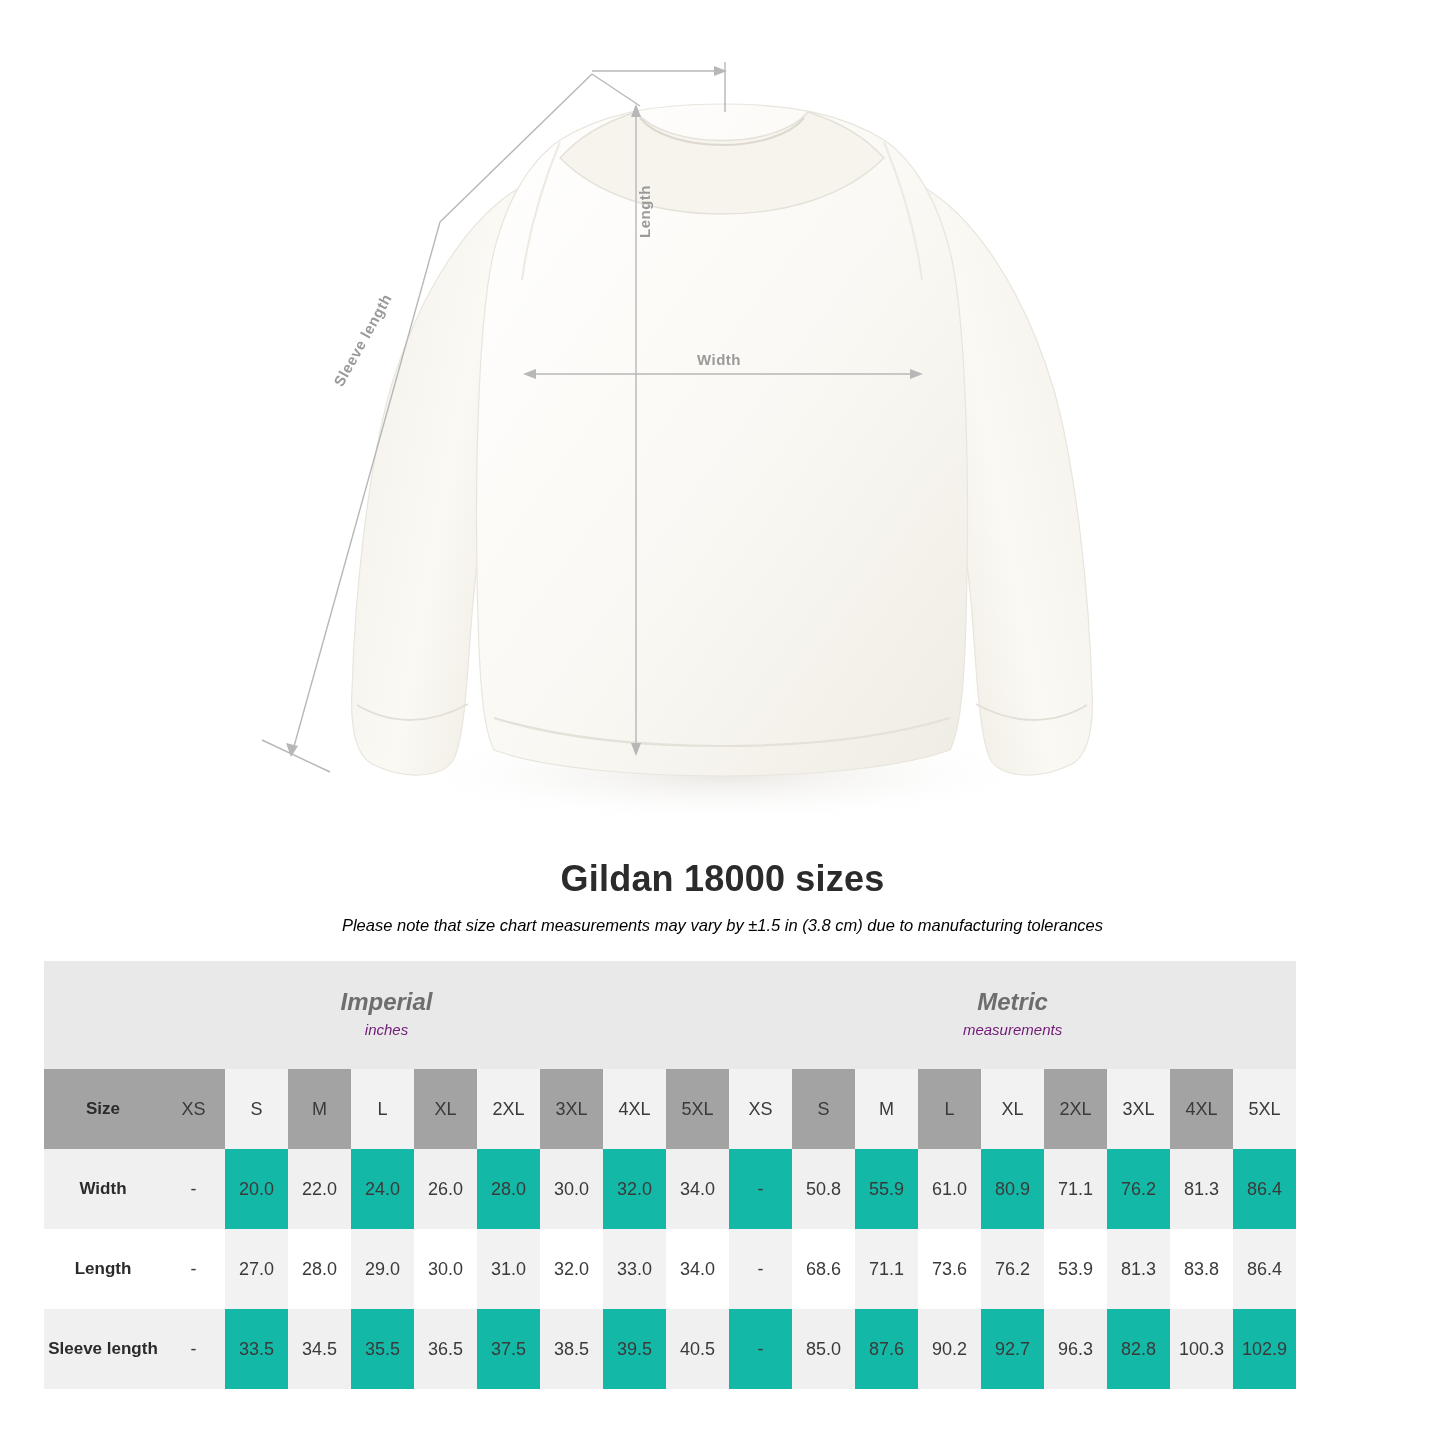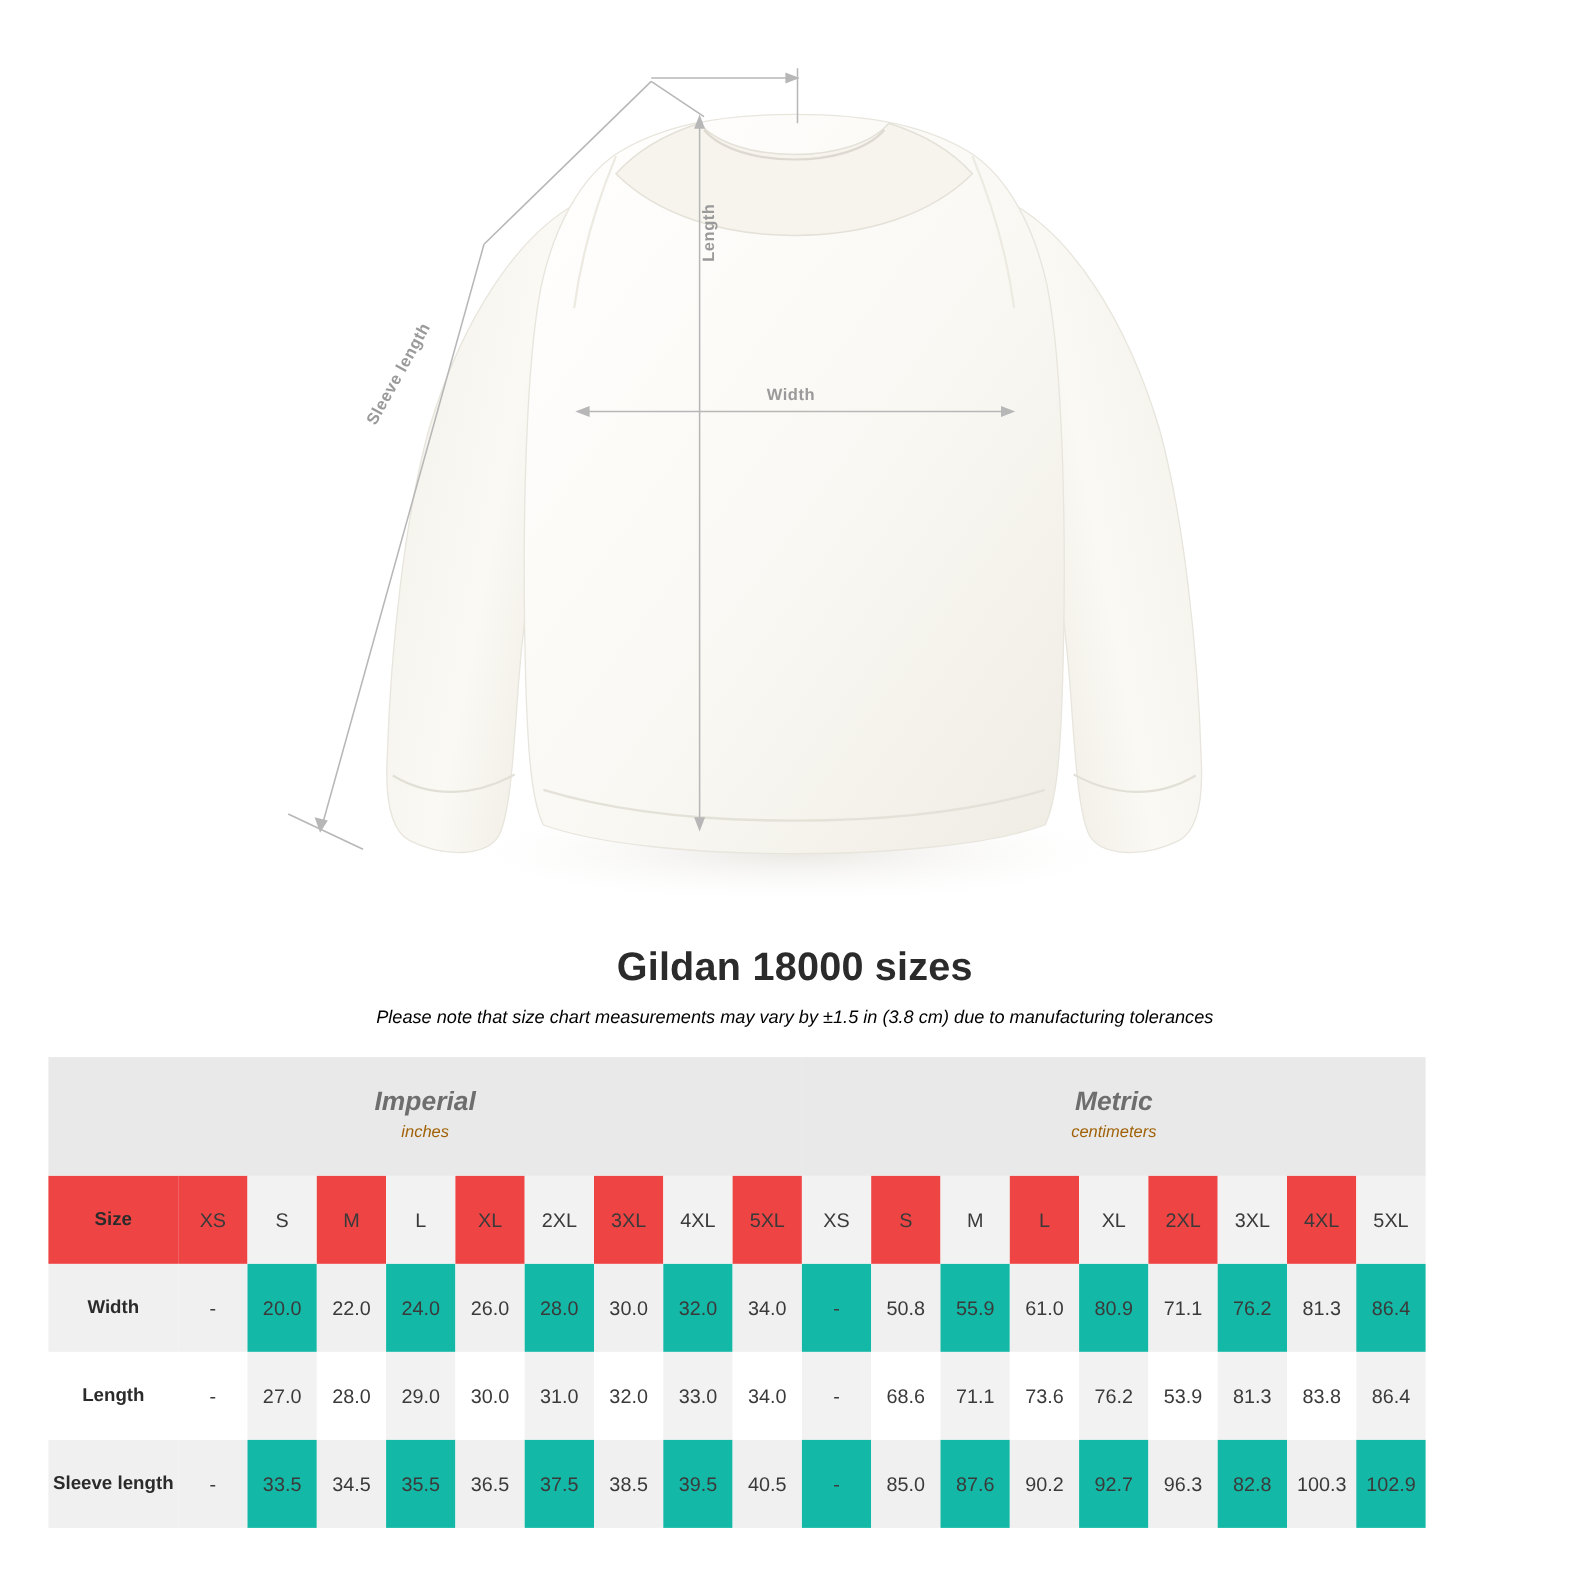--- a/index.html
+++ b/index.html
@@ -98,28 +98,28 @@
   .unit-name {
     font-size: 24px;
     font-style: italic;
     font-weight: bold;
     color: #6e6e6e;
     line-height: 1.25;
   }
   .unit-sub {
     font-size: 15px;
     font-style: italic;
-    color: #a16207;
+    color: #701a75;
     line-height: 1.7;
   }
   .head-row td {
     height: 78px;
     font-size: 18px;
     color: #3a3a3a;
-    background: #ef4444;
+    background: #a3a3a3;
   }
   .head-row td.rowhead {
     font-weight: bold;
     font-size: 17px;
   }
   .head-row td.alt,
   .data-row td.alt {
     background: #f2f2f2;
   }
   .data-row td {
@@ -263,21 +263,21 @@
         <col class="col-cell">
     </colgroup>
     <tbody>
       <tr class="unit-header">
         <td colspan="10">
           <div class="unit-name">Imperial</div>
           <div class="unit-sub">inches</div>
         </td>
         <td colspan="9">
           <div class="unit-name">Metric</div>
-          <div class="unit-sub">centimeters</div>
+          <div class="unit-sub">measurements</div>
         </td>
       </tr>
 
       <tr class="head-row">
         <td class="rowhead">Size</td>
         <td>XS</td>
         <td class="alt">S</td>
         <td>M</td>
         <td class="alt">L</td>
         <td>XL</td>

